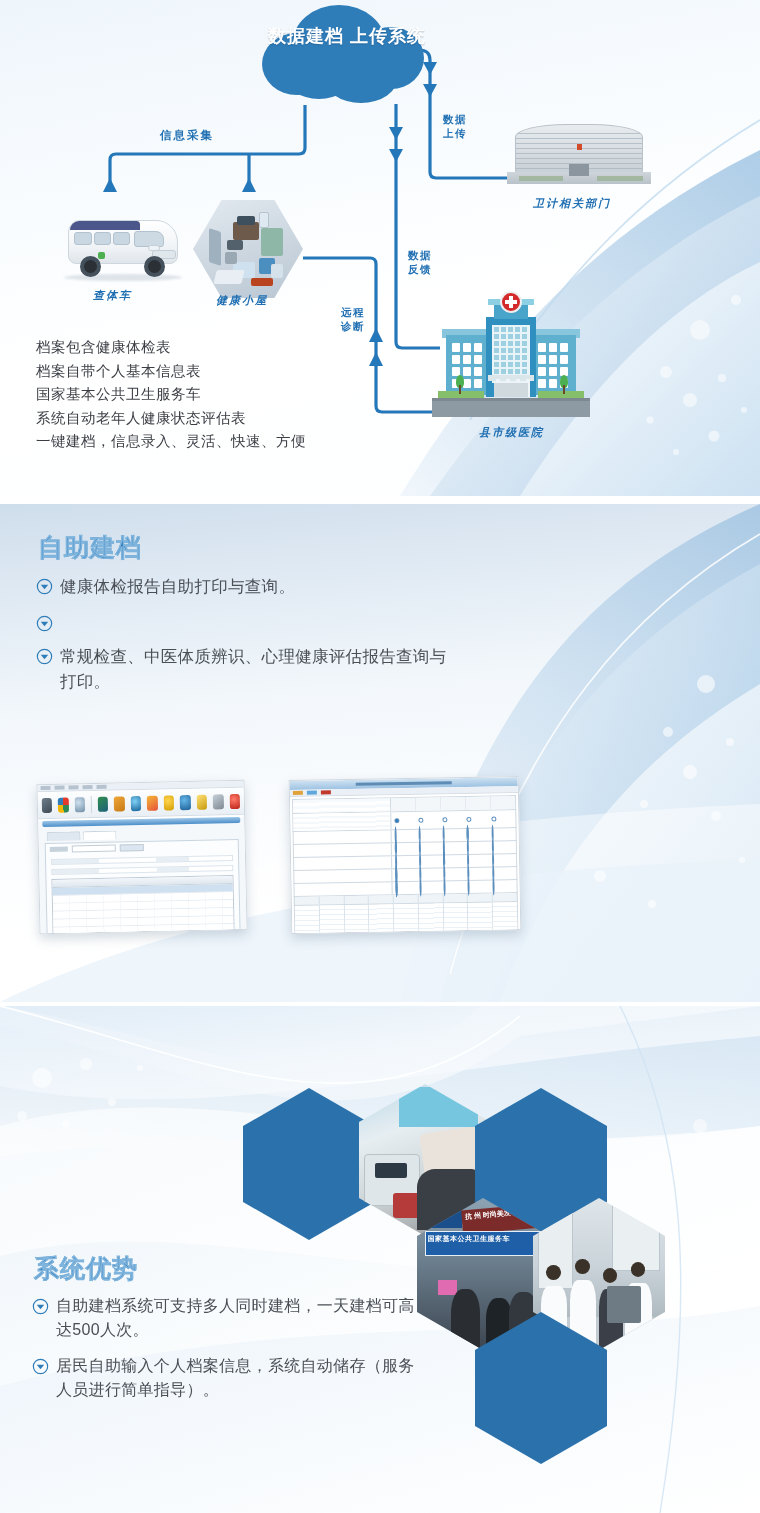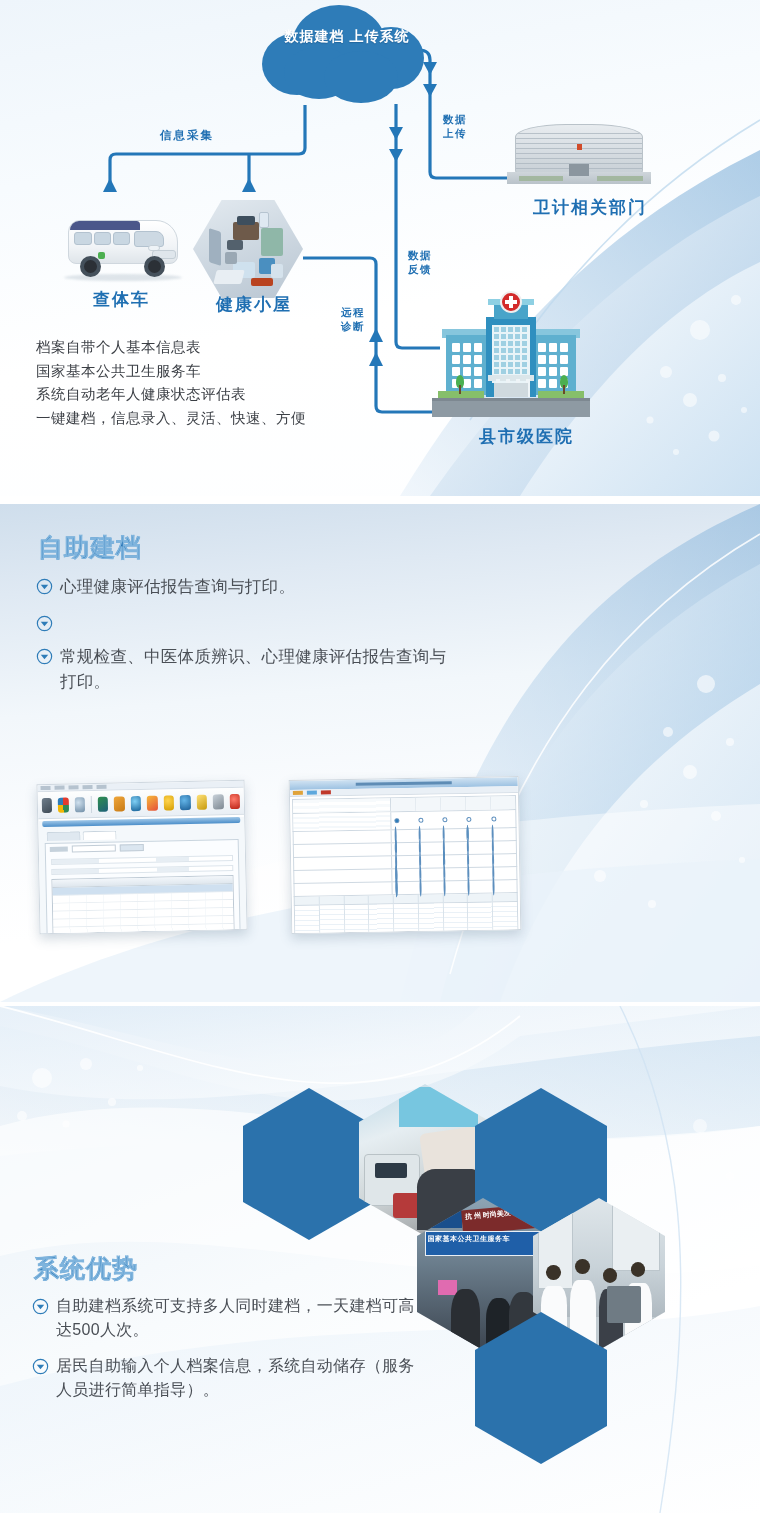--- a/index.html
+++ b/index.html
@@ -21,32 +21,32 @@
   
   .cloud { position:absolute; left:262px; top:5px; width:170px; height:105px; }
   .cloud .lobe { position:absolute; background:#2E7CB8; border-radius:50%; }
   .cloud .l1 { left:30px;  top:0px;   width:94px; height:80px; }
   .cloud .l2 { left:0px;   top:28px;  width:70px; height:62px; }
   .cloud .l3 { left:96px;  top:22px;  width:66px; height:62px; }
   .cloud .l4 { left:22px;  top:42px;  width:70px; height:52px; }
   .cloud .l5 { left:62px;  top:46px;  width:74px; height:52px; }
   .cloud .ltxt {
     position:absolute; left:0; top:22px; width:170px; text-align:center;
-    color:#ffffff; font-size:14px; line-height:18px; font-weight:700; letter-spacing:1px;
+    color:#ffffff; font-size:18px; line-height:18px; font-weight:700; letter-spacing:1px;
     z-index:4; text-shadow:0 1px 1px rgba(0,40,80,.25);
   }
   .cloud .glow { position:absolute; left:-10px; top:-8px; width:190px; height:122px;
      border-radius:50%; background:radial-gradient(closest-side, rgba(140,195,235,.20), rgba(140,195,235,0) 72%); }
 
   
   .flab { position:absolute; color:#1F6FB2; font-weight:700; font-size:11.5px; line-height:15px; letter-spacing:2px; white-space:pre-line; }
   .flab.sm { font-size:10.5px; line-height:14px; letter-spacing:1.5px; }
 
   
-  .ncap { position:absolute; color:#1F6FB2; font-weight:700; font-size:17px; letter-spacing:2px; white-space:nowrap; }
+  .ncap { position:absolute; color:#1F6FB2; font-weight:700; font-size:11px; letter-spacing:2px; white-space:nowrap;font-style:italic; }
 
   
   .van { position:absolute; left:60px; top:212px; width:125px; height:70px; }
   .van .body { position:absolute; left:8px; top:8px; width:110px; height:44px; background:linear-gradient(180deg,#ffffff 0%,#f1f4f7 60%,#dfe5ea 100%); border-radius:12px 22px 8px 8px; border:1px solid #cfd7de; }
   .van .roofstripe { position:absolute; left:10px; top:9px; width:70px; height:9px; background:#2b3a75; border-radius:10px 4px 0 0; opacity:.85;}
   .van .win { position:absolute; background:#c9d7e2; border:1px solid #b3c2cf; border-radius:3px; }
   .van .w1 { left:14px; top:20px; width:18px; height:13px; }
   .van .w2 { left:34px; top:20px; width:17px; height:13px; }
   .van .w3 { left:53px; top:20px; width:17px; height:13px; }
   .van .wshield { left:74px; top:19px; width:30px; height:16px; border-radius:3px 8px 3px 3px; background:#cdd9e3;}
@@ -432,20 +432,21 @@
           <span class="cr"></span>
           <span class="tr"></span>
         </div>
       <span class="hs h-steps"></span>
       <span class="hs h-groundtop"></span>
       <span class="hs h-ground"></span>
     </div>
     <div class="ncap" style="left:479px; top:425px;">县市级医院</div>
 
     <ul class="s1list">
+      <li>档案包含健康体检表</li>
       <li>档案自带个人基本信息表</li>
       <li>国家基本公共卫生服务车</li>
       <li>系统自动老年人健康状态评估表</li>
       <li>一键建档，信息录入、灵活、快速、方便</li>
     </ul>
   </div>
 
   <div id="sec2">
 
     <svg class="bgwaves" viewBox="0 0 760 498" preserveAspectRatio="none">
@@ -485,21 +486,21 @@
     <div class="secttl" style="left:38px; top:27px;">自助建档</div>
 
     <div class="bullets" style="left:36px; top:70px; width:450px;">
       <div class="bullet">
         <span class="bico">
           <svg viewBox="0 0 20 20" width="17" height="17">
               <circle cx="10" cy="10" r="8.4" fill="none" stroke="#2E7CB8" stroke-width="1.4"></circle>
               <path d="M5.6 7.8 L10 13.2 L14.4 7.8 Z" fill="#2E7CB8"></path>
             </svg>
         </span>
-        <span class="btxt">心理健康评估报告查询与打印。</span>
+        <span class="btxt">健康体检报告自助打印与查询。</span>
       </div>
       <div class="bullet">
         <span class="bico">
           <svg viewBox="0 0 20 20" width="17" height="17">
               <circle cx="10" cy="10" r="8.4" fill="none" stroke="#2E7CB8" stroke-width="1.4"></circle>
               <path d="M5.6 7.8 L10 13.2 L14.4 7.8 Z" fill="#2E7CB8"></path>
             </svg>
         </span>
       </div>
       <div class="bullet">

